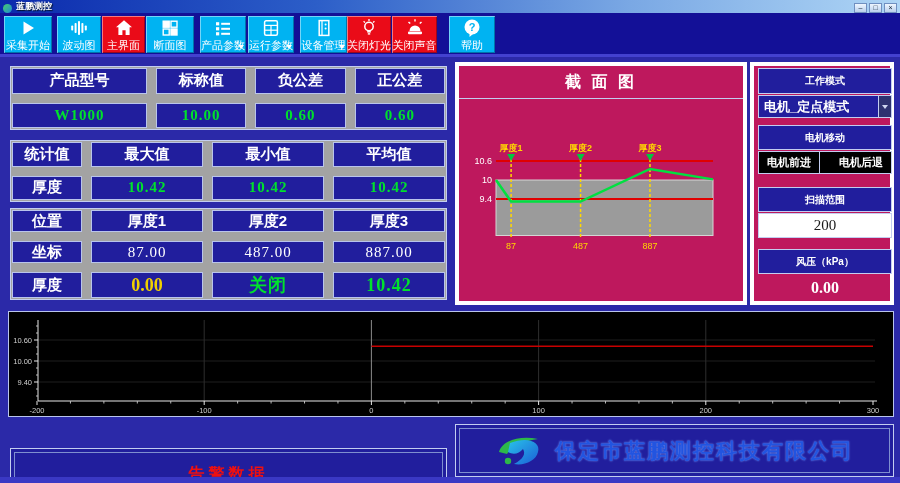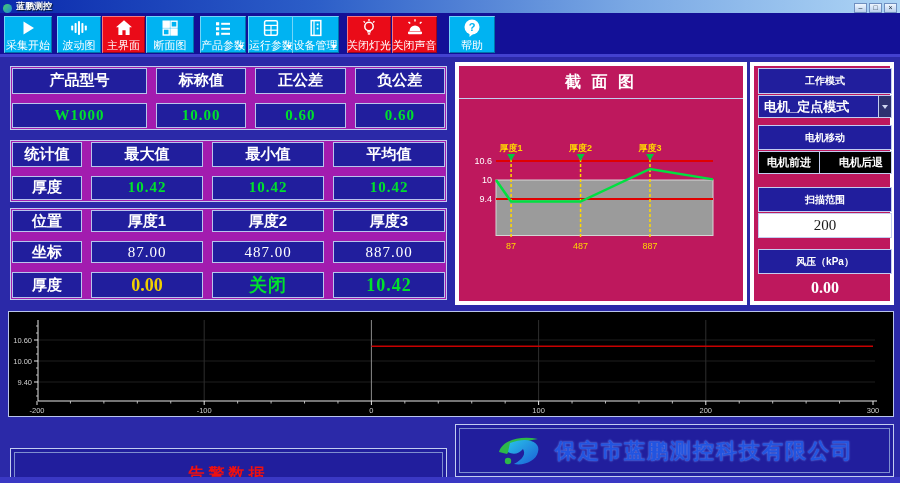--- a/index.html
+++ b/index.html
@@ -18,21 +18,21 @@
 .toolbar{position:absolute;left:0;top:13px;width:900px;height:44px;background:#131097;border-bottom:3px solid #4341cf;}
 .tbtn{position:absolute;top:3px;height:37px;display:flex;flex-direction:column;align-items:center;
  justify-content:space-between;padding:2px 0 2px;color:#fff;cursor:pointer;
  box-shadow:inset 1px 1px 0 rgba(255,255,255,.45), inset -1px -1px 0 rgba(0,0,40,.35);}
 .tbtn.cyan{background:#00b3f2;}
 .tbtn.red{background:#ea0b18;}
 .ticon{height:20px;display:flex;align-items:center;}
 .tbtn .lbl{font-size:11px;white-space:nowrap;}
 .drop{position:absolute;right:2px;bottom:4px;width:0;height:0;border-left:3px solid transparent;border-right:3px solid transparent;border-top:4px solid #fff;}
 
-.tbl{position:absolute;background:#a21caf;border:1px solid #c3cdf0;display:grid;padding:1px;gap:9px;}
+.tbl{position:absolute;background:#a3a3a3;border:1px solid #c3cdf0;display:grid;padding:1px;gap:9px;}
 .cell{border:1px solid #b9c4ec;background:#211e9d;display:flex;align-items:center;justify-content:center;
  color:#fff;font-weight:bold;font-size:15px;}
 .val{color:#00e12c;font-family:"Liberation Serif",serif;letter-spacing:1px;font-weight:bold;}
 .vwhite{color:#fff;font-family:"Liberation Serif",serif;letter-spacing:1px;font-weight:normal;}
 .vyellow{color:#f0d000;font-family:"Liberation Serif",serif;font-size:18px;font-weight:bold;}
 .vbig{font-size:18px;}
 
 .panel{position:absolute;background:#be185d;border:4px solid #ffffff;}
 .panel-title{height:33px;border-bottom:1px solid #c3cdf0;display:flex;align-items:center;justify-content:center;
  color:#fff;font-weight:bold;font-size:16px;letter-spacing:3px;}
@@ -135,21 +135,21 @@
         <svg width="20" height="20" viewBox="0 0 20 20" stroke="#fff" fill="none">
           <rect x="3.6" y="2.8" width="12.8" height="14.4" rx="1.5" stroke-width="1.5"></rect>
           <line x1="3.6" y1="7.4" x2="16.4" y2="7.4" stroke-width="1.2"></line>
           <line x1="3.6" y1="12.2" x2="16.4" y2="12.2" stroke-width="1.2"></line>
           <line x1="10" y1="7.4" x2="10" y2="17.2" stroke-width="1.2"></line>
           </svg>
       </span>
       <span class="lbl">运行参数</span>
       <span class="drop"></span>
     </div>
-    <div class="tbtn cyan" style="left:292px;width:47px">
+    <div class="tbtn cyan" style="left:300px;width:47px">
       <span class="ticon">
         <svg width="20" height="20" viewBox="0 0 20 20">
           <rect x="5.2" y="2.6" width="9.6" height="14.8" stroke="#fff" stroke-width="1.5" fill="none"></rect>
           <line x1="8" y1="2.6" x2="8" y2="17.4" stroke="#fff" stroke-width="1.2"></line>
           <circle cx="11.6" cy="6.5" r="1" fill="#fff"></circle>
             <circle cx="11.6" cy="10.5" r="1" fill="#fff"></circle>
           </svg>
       </span>
       <span class="lbl">设备管理</span>
       <span class="drop"></span>
@@ -187,22 +187,22 @@
           <text x="10" y="13" text-anchor="middle" font-size="11" font-weight="bold" fill="#00b3f2">?</text>
           </svg>
       </span>
       <span class="lbl">帮助</span>
     </div>
   </div>
 
   <div class="tbl" style="left:10px;top:66px;width:437px;height:64px;grid-template-columns:135px 1fr 1fr 1fr;grid-template-rows:1fr 1fr;">
     <div class="cell">产品型号</div>
     <div class="cell">标称值</div>
+    <div class="cell">负公差</div>
     <div class="cell">正公差</div>
-    <div class="cell">负公差</div>
     <div class="cell val">W1000</div>
     <div class="cell val">10.00</div>
     <div class="cell val">0.60</div>
     <div class="cell val">0.60</div>
   </div>
 
   <div class="tbl" style="left:10px;top:140px;width:437px;height:62px;grid-template-columns:70px 1fr 1fr 1fr;grid-template-rows:1fr 1fr;">
     <div class="cell">统计值</div>
     <div class="cell">最大值</div>
     <div class="cell">最小值</div>

